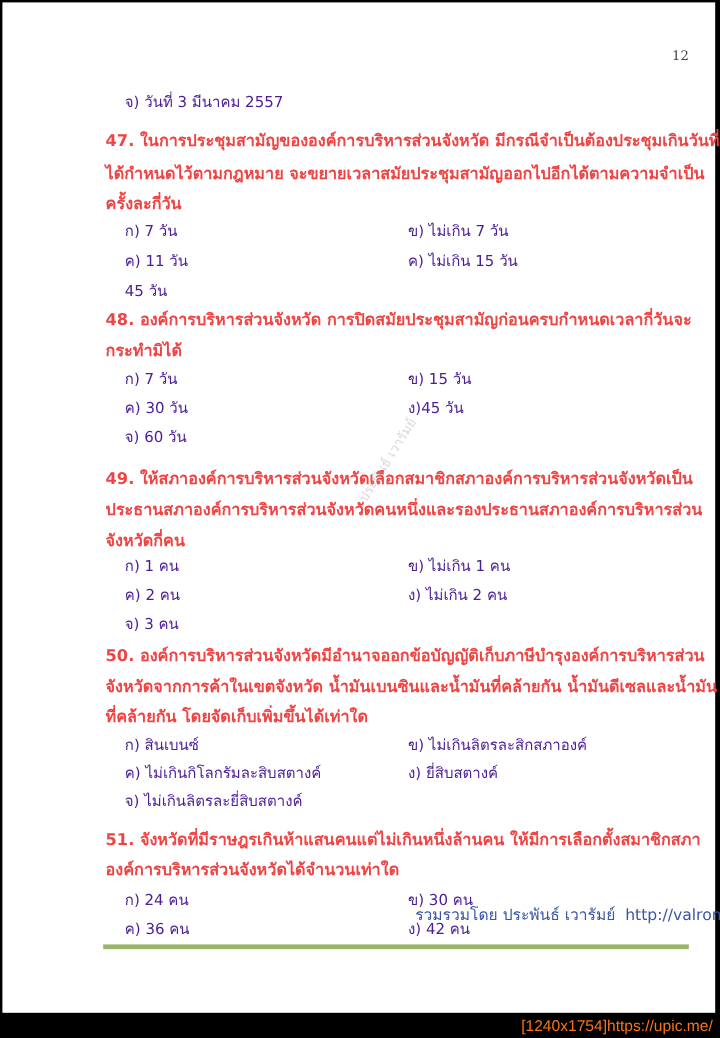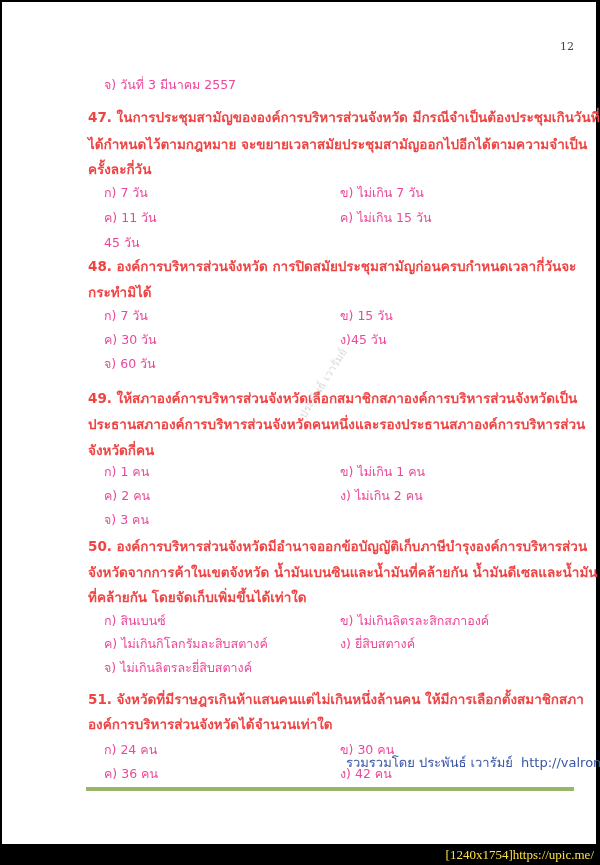--- a/index.html
+++ b/index.html
@@ -9,21 +9,21 @@
     position: absolute; left: 2px; top: 2px; width: 594px; height: 842px;
     background: #fff;
   }
   .page-number {
     position: absolute; left: 558px; top: 38px;
     font-family: "DejaVu Serif", "Liberation Serif", serif;
     font-size: 11px; color: #444;
   }
   .line { position: absolute; white-space: nowrap; color: #222; }
   .q { font-weight: bold; font-size: 13.5px; color: #ef4444; left: 86px; }
-  .opt { font-size: 12.5px; color: #ec4899; }
+  .opt { font-size: 12.5px; color: #4c1d95; }
   .opt.l { left: 102px; }
   .opt.r { left: 338px; }
   .rule {
     position: absolute; left: 84px; top: 785px; width: 488px; height: 4px;
     background: #9bb568;
   }
   .footer {
     position: absolute; left: 344px; top: 750px;
     font-size: 13px; color: #3a55a6; white-space: nowrap;
   }
@@ -31,22 +31,22 @@
   .watermark-diag {
     position: absolute; left: 292px; top: 410px;
     font-size: 11px; color: rgba(170,170,170,0.45);
     transform: rotate(-58deg); transform-origin: left top; white-space: nowrap;
   }
   .bottom-bar {
     position: absolute; left: 0; top: 846px; width: 600px; height: 19px; background: #000;
   }
   .bottom-bar .stamp {
     position: absolute; right: 6px; top: 1px;
-    font-family: Liberation Serif, serif;
-    font-size: 13px; color: #fde047; white-space: nowrap;
+    font-family: Liberation Sans, sans-serif;
+    font-size: 13px; color: #f97316; white-space: nowrap;
   }
 </style>
 </head>
 <body>
 
 <div class="page">
   <div class="page-number">12</div>
 
   <div class="line opt l" style="top:73px;">จ) วันที่ 3 มีนาคม 2557</div>
 

